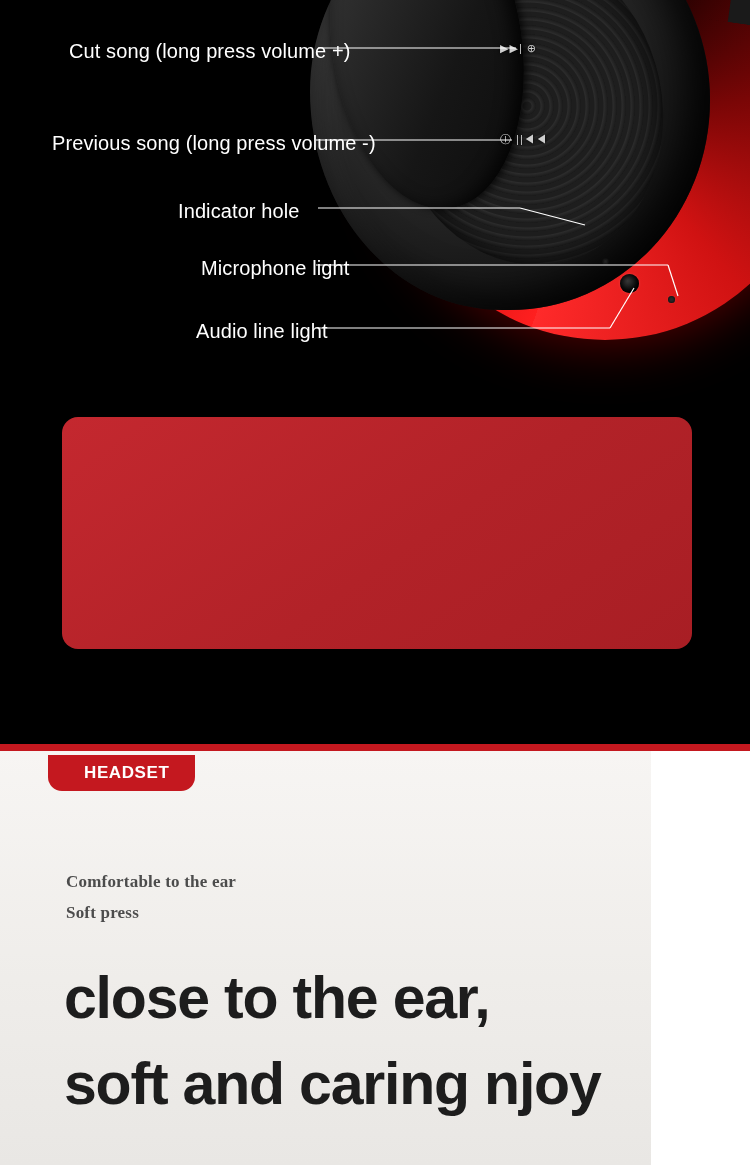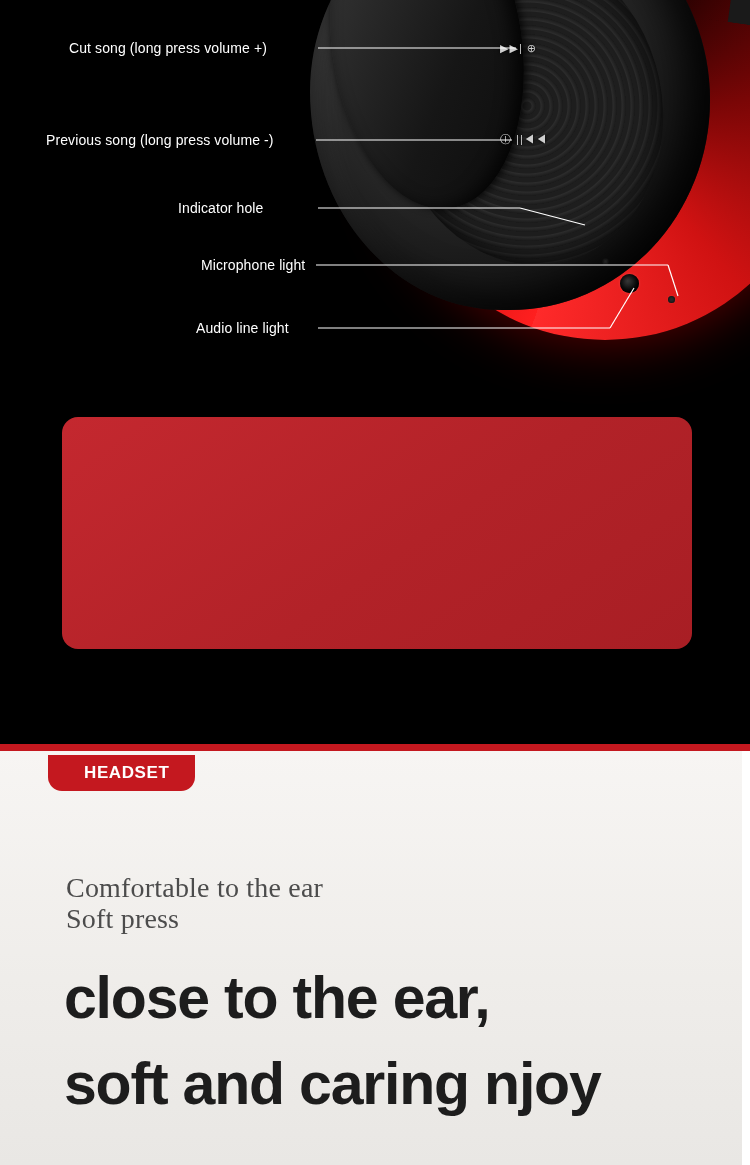--- a/index.html
+++ b/index.html
@@ -114,21 +114,21 @@
     width:19px; height:19px;
     border-radius:50%;
     background:radial-gradient(circle at 40% 35%, #3a3a3a, #000 70%);
     box-shadow:inset 0 0 6px #000, 0 0 3px rgba(255,255,255,.15);
   }
 
   
   .callout {
     position:absolute;
     color:#ffffff;
-    font-size:14px;
+    font-size:20px;
     white-space:nowrap;
     letter-spacing:.1px;
     font-family:"Liberation Sans", sans-serif;
   }
   .leader-svg { position:absolute; left:0; top:0; overflow:visible; }
 
   
   .red-card {
     position:absolute;
     left:62px; top:417px;
@@ -142,21 +142,21 @@
     position:absolute;
     left:0; top:744px;
     width:750px; height:7px;
     background:#c4181f;
   }
 
   
   .bottom-panel {
     position:absolute;
     left:0; top:751px;
-    width:742px; height:414px;
+    width:651px; height:414px;
     background:linear-gradient(180deg,#f7f5f3 0%,#efedea 55%,#e9e7e4 100%);
     overflow:hidden;
   }
   .tab-badge {
     position:absolute;
     left:48px; top:4px;
     height:36px;
     padding:0 26px 0 36px;
     background:#c4181f;
     color:#ffffff;
@@ -164,22 +164,23 @@
     font-weight:bold;
     letter-spacing:.6px;
     line-height:36px;
     border-radius:0 0 14px 14px;
   }
   .sub-line {
     position:absolute;
     left:66px;
     color:#4c4c4c;
     font-family:"Liberation Serif", serif;
-    font-size:28px;
+    font-size:17px;
     letter-spacing:.2px;
+    font-weight:bold;
   }
   .sub-line-1 { top:121px; }
   .sub-line-2 { top:152px; }
 
   .headline {
     position:absolute;
     left:64px;
     color:#1d1d1d;
     font-size:59px;
     font-weight:bold;
@@ -216,21 +217,21 @@
     <line x1="316" y1="140" x2="512" y2="140" stroke="#ffffff" stroke-width="1.2"></line>
     <line x1="318" y1="208" x2="520" y2="208" stroke="#ffffff" stroke-width="1.2"></line>
     <line x1="520" y1="208" x2="585" y2="225" stroke="#ffffff" stroke-width="1.2"></line>
     <line x1="316" y1="265" x2="668" y2="265" stroke="#ffffff" stroke-width="1.2"></line>
     <line x1="668" y1="265" x2="678" y2="296" stroke="#ffffff" stroke-width="1.2"></line>
     <line x1="318" y1="328" x2="610" y2="328" stroke="#ffffff" stroke-width="1.2"></line>
     <line x1="610" y1="328" x2="634" y2="288" stroke="#ffffff" stroke-width="1.2"></line>
   </svg>
 
   <div class="callout" style="left:69px;  top:40px;">Cut song (long press volume +)</div>
-  <div class="callout" style="left:46px;  top:132px;">Previous song (long press volume -)</div>
+  <div class="callout" style="left:52px;  top:132px;">Previous song (long press volume -)</div>
   <div class="callout" style="left:178px; top:200px;">Indicator hole</div>
   <div class="callout" style="left:201px; top:257px;">Microphone light</div>
   <div class="callout" style="left:196px; top:320px;">Audio line light</div>
 
   <div class="red-card"></div>
 </div>
 
 <div class="red-divider"></div>
 
 <div class="bottom-panel">

